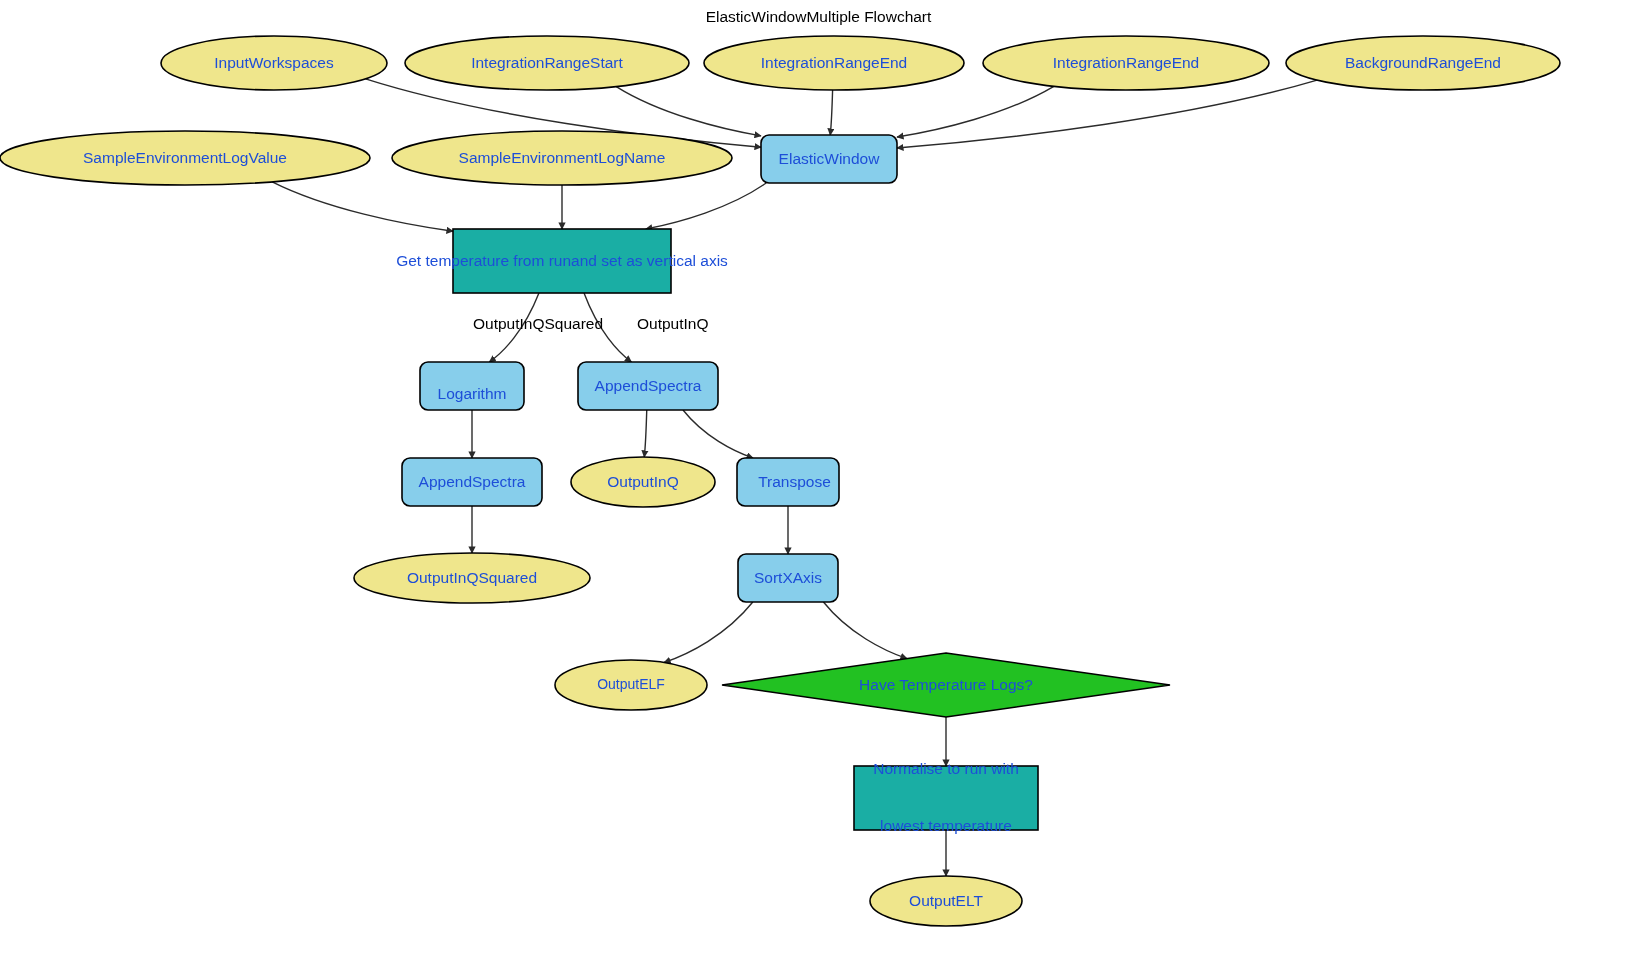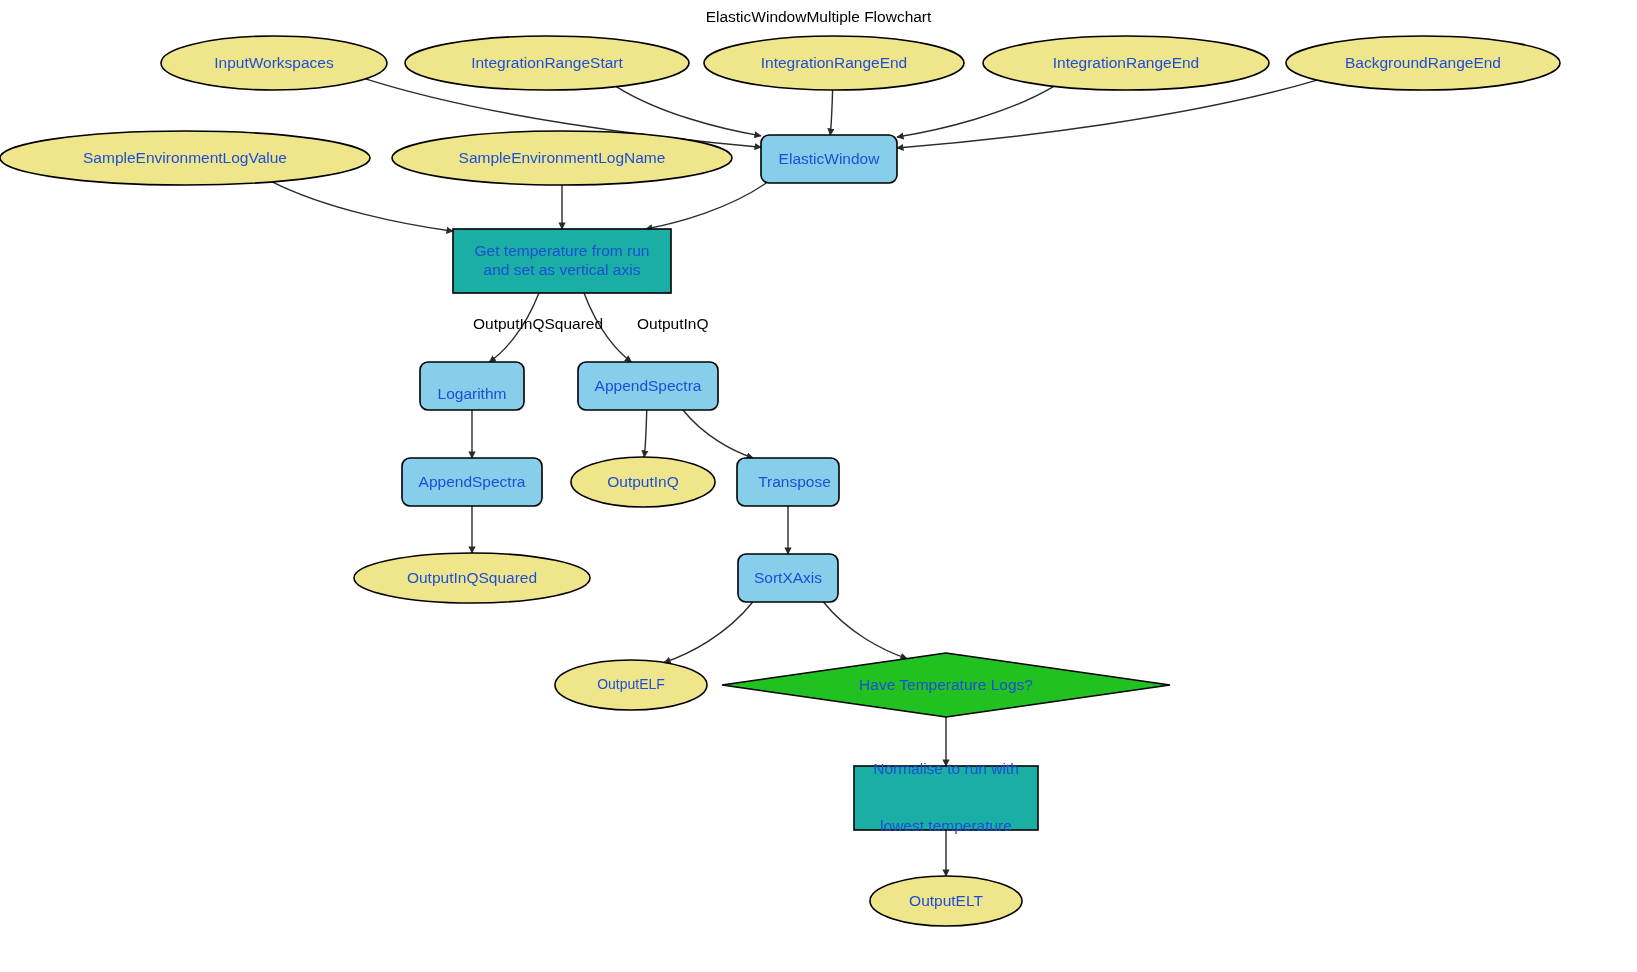--- a/index.html
+++ b/index.html
@@ -95,21 +95,21 @@
 
   <div id="labels-layer">
       <div class="node-text" style="left: 161px; top: 36px; width: 226px; height: 54px; font-size: 15.5px;">InputWorkspaces</div>
       <div class="node-text" style="left: 405px; top: 36px; width: 284px; height: 54px; font-size: 15.5px;">IntegrationRangeStart</div>
       <div class="node-text" style="left: 704px; top: 36px; width: 260px; height: 54px; font-size: 15.5px;">IntegrationRangeEnd</div>
       <div class="node-text" style="left: 983px; top: 36px; width: 286px; height: 54px; font-size: 15.5px;">IntegrationRangeEnd</div>
       <div class="node-text" style="left: 1286px; top: 36px; width: 274px; height: 54px; font-size: 15.5px;">BackgroundRangeEnd</div>
       <div class="node-text" style="left: 0px; top: 131px; width: 370px; height: 54px; font-size: 15.5px;">SampleEnvironmentLogValue</div>
       <div class="node-text" style="left: 392px; top: 131px; width: 340px; height: 54px; font-size: 15.5px;">SampleEnvironmentLogName</div>
       <div class="node-text" style="left: 761px; top: 135px; width: 136px; height: 48px; font-size: 15.5px;">ElasticWindow</div>
-      <div class="node-text" style="left: 453px; top: 229px; width: 218px; height: 64px; font-size: 15.5px; flex-direction: column;"><div>Get temperature from run</div><div>and set as vertical axis</div></div>
+      <div class="node-text" style="left: 453px; top: 229px; width: 218px; height: 64px; font-size: 15.5px; flex-direction: row;"><div>Get temperature from run</div><div>and set as vertical axis</div></div>
       <div class="node-text" style="left: 420px; top: 362px; width: 104px; height: 48px; font-size: 15.5px; margin-top: 8px;">Logarithm</div>
       <div class="node-text" style="left: 578px; top: 362px; width: 140px; height: 48px; font-size: 15.5px;">AppendSpectra</div>
       <div class="node-text" style="left: 402px; top: 458px; width: 140px; height: 48px; font-size: 15.5px;">AppendSpectra</div>
       <div class="node-text" style="left: 571px; top: 457px; width: 144px; height: 50px; font-size: 15.5px;">OutputInQ</div>
       <div class="node-text" style="left: 737px; top: 458px; width: 115px; height: 48px; font-size: 15.5px;">Transpose</div>
       <div class="node-text" style="left: 354px; top: 553px; width: 236px; height: 50px; font-size: 15.5px;">OutputInQSquared</div>
       <div class="node-text" style="left: 738px; top: 554px; width: 100px; height: 48px; font-size: 15.5px;">SortXAxis</div>
       <div class="node-text" style="left: 555px; top: 660px; width: 152px; height: 50px; font-size: 14px;">OutputELF</div>
       <div class="node-text" style="left: 722px; top: 653px; width: 448px; height: 64px; font-size: 15.5px;">Have Temperature Logs?</div>
       <div class="node-text" style="left: 854px; top: 766px; width: 184px; height: 64px; font-size: 15.5px; flex-direction: column; gap: 38px;"><div>Normalise to run with</div><div>lowest temperature</div></div>

